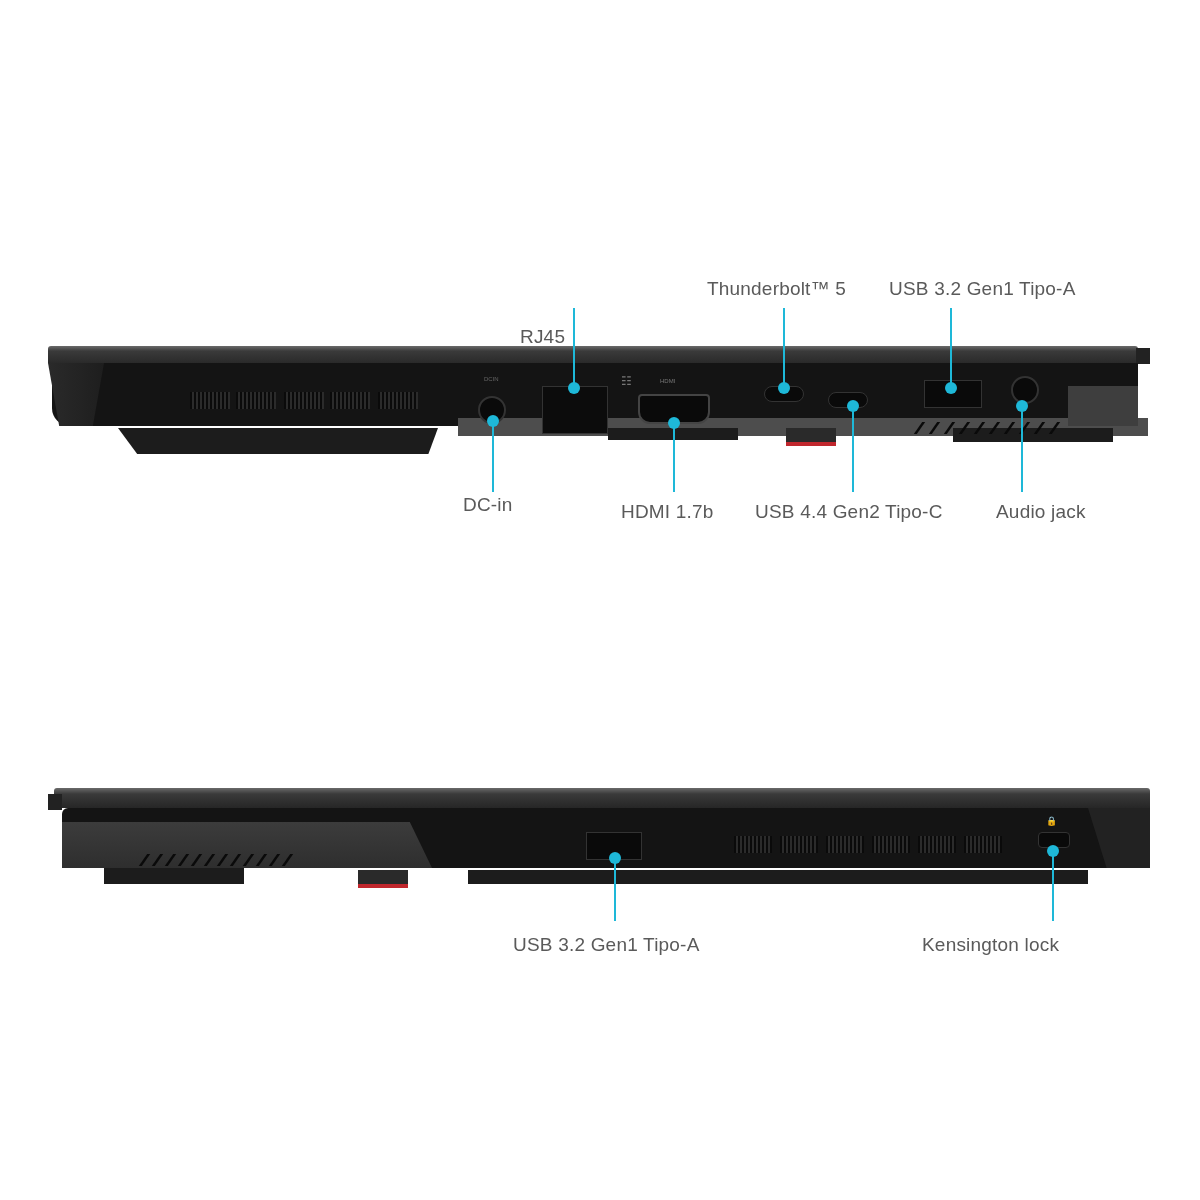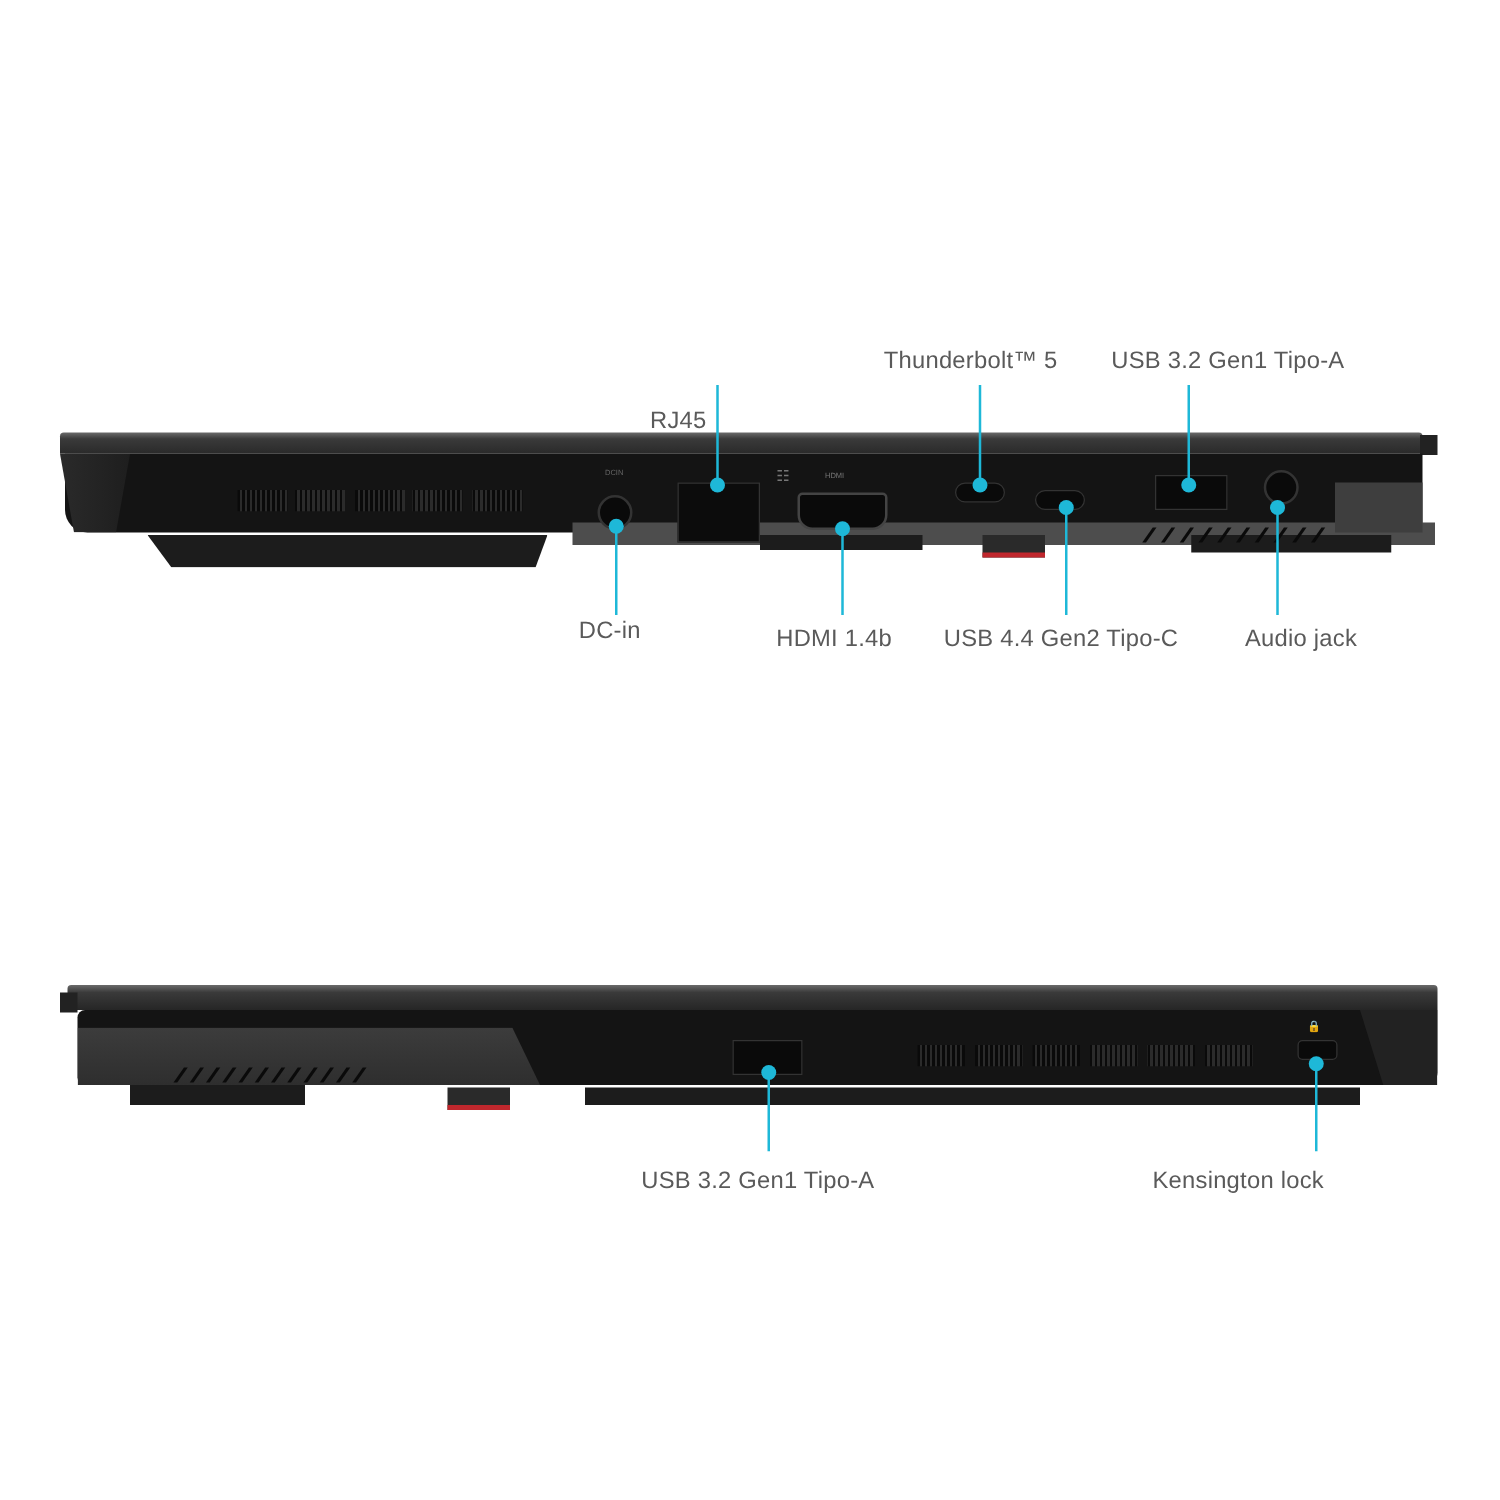--- a/index.html
+++ b/index.html
@@ -69,21 +69,21 @@
 <div class="label" style="left:889px;top:278px;">USB 3.2 Gen1 Tipo-A</div>
 <div class="line" style="left:950px;top:308px;height:80px;"></div>
 <div class="dot" style="left:945px;top:382px;"></div>
 
 <div class="dot" style="left:487px;top:415px;"></div>
 <div class="line" style="left:492px;top:420px;height:72px;"></div>
 <div class="label" style="left:463px;top:472px;margin-top:22px;">DC-in</div>
 
 <div class="dot" style="left:668px;top:417px;"></div>
 <div class="line" style="left:673px;top:422px;height:70px;"></div>
-<div class="label" style="left:621px;top:501px;">HDMI 1.4b</div>
+<div class="label" style="left:621px;top:501px;">HDMI 1.7b</div>
 
 <div class="dot" style="left:847px;top:400px;"></div>
 <div class="line" style="left:852px;top:405px;height:87px;"></div>
 <div class="label" style="left:755px;top:501px;">USB 4.4 Gen2 Tipo-C</div>
 
 <div class="dot" style="left:1016px;top:400px;"></div>
 <div class="line" style="left:1021px;top:405px;height:87px;"></div>
 <div class="label" style="left:996px;top:501px;">Audio jack</div>
 
 <div class="abs" style="left:48px;top:788px;width:1105px;height:100px;">

